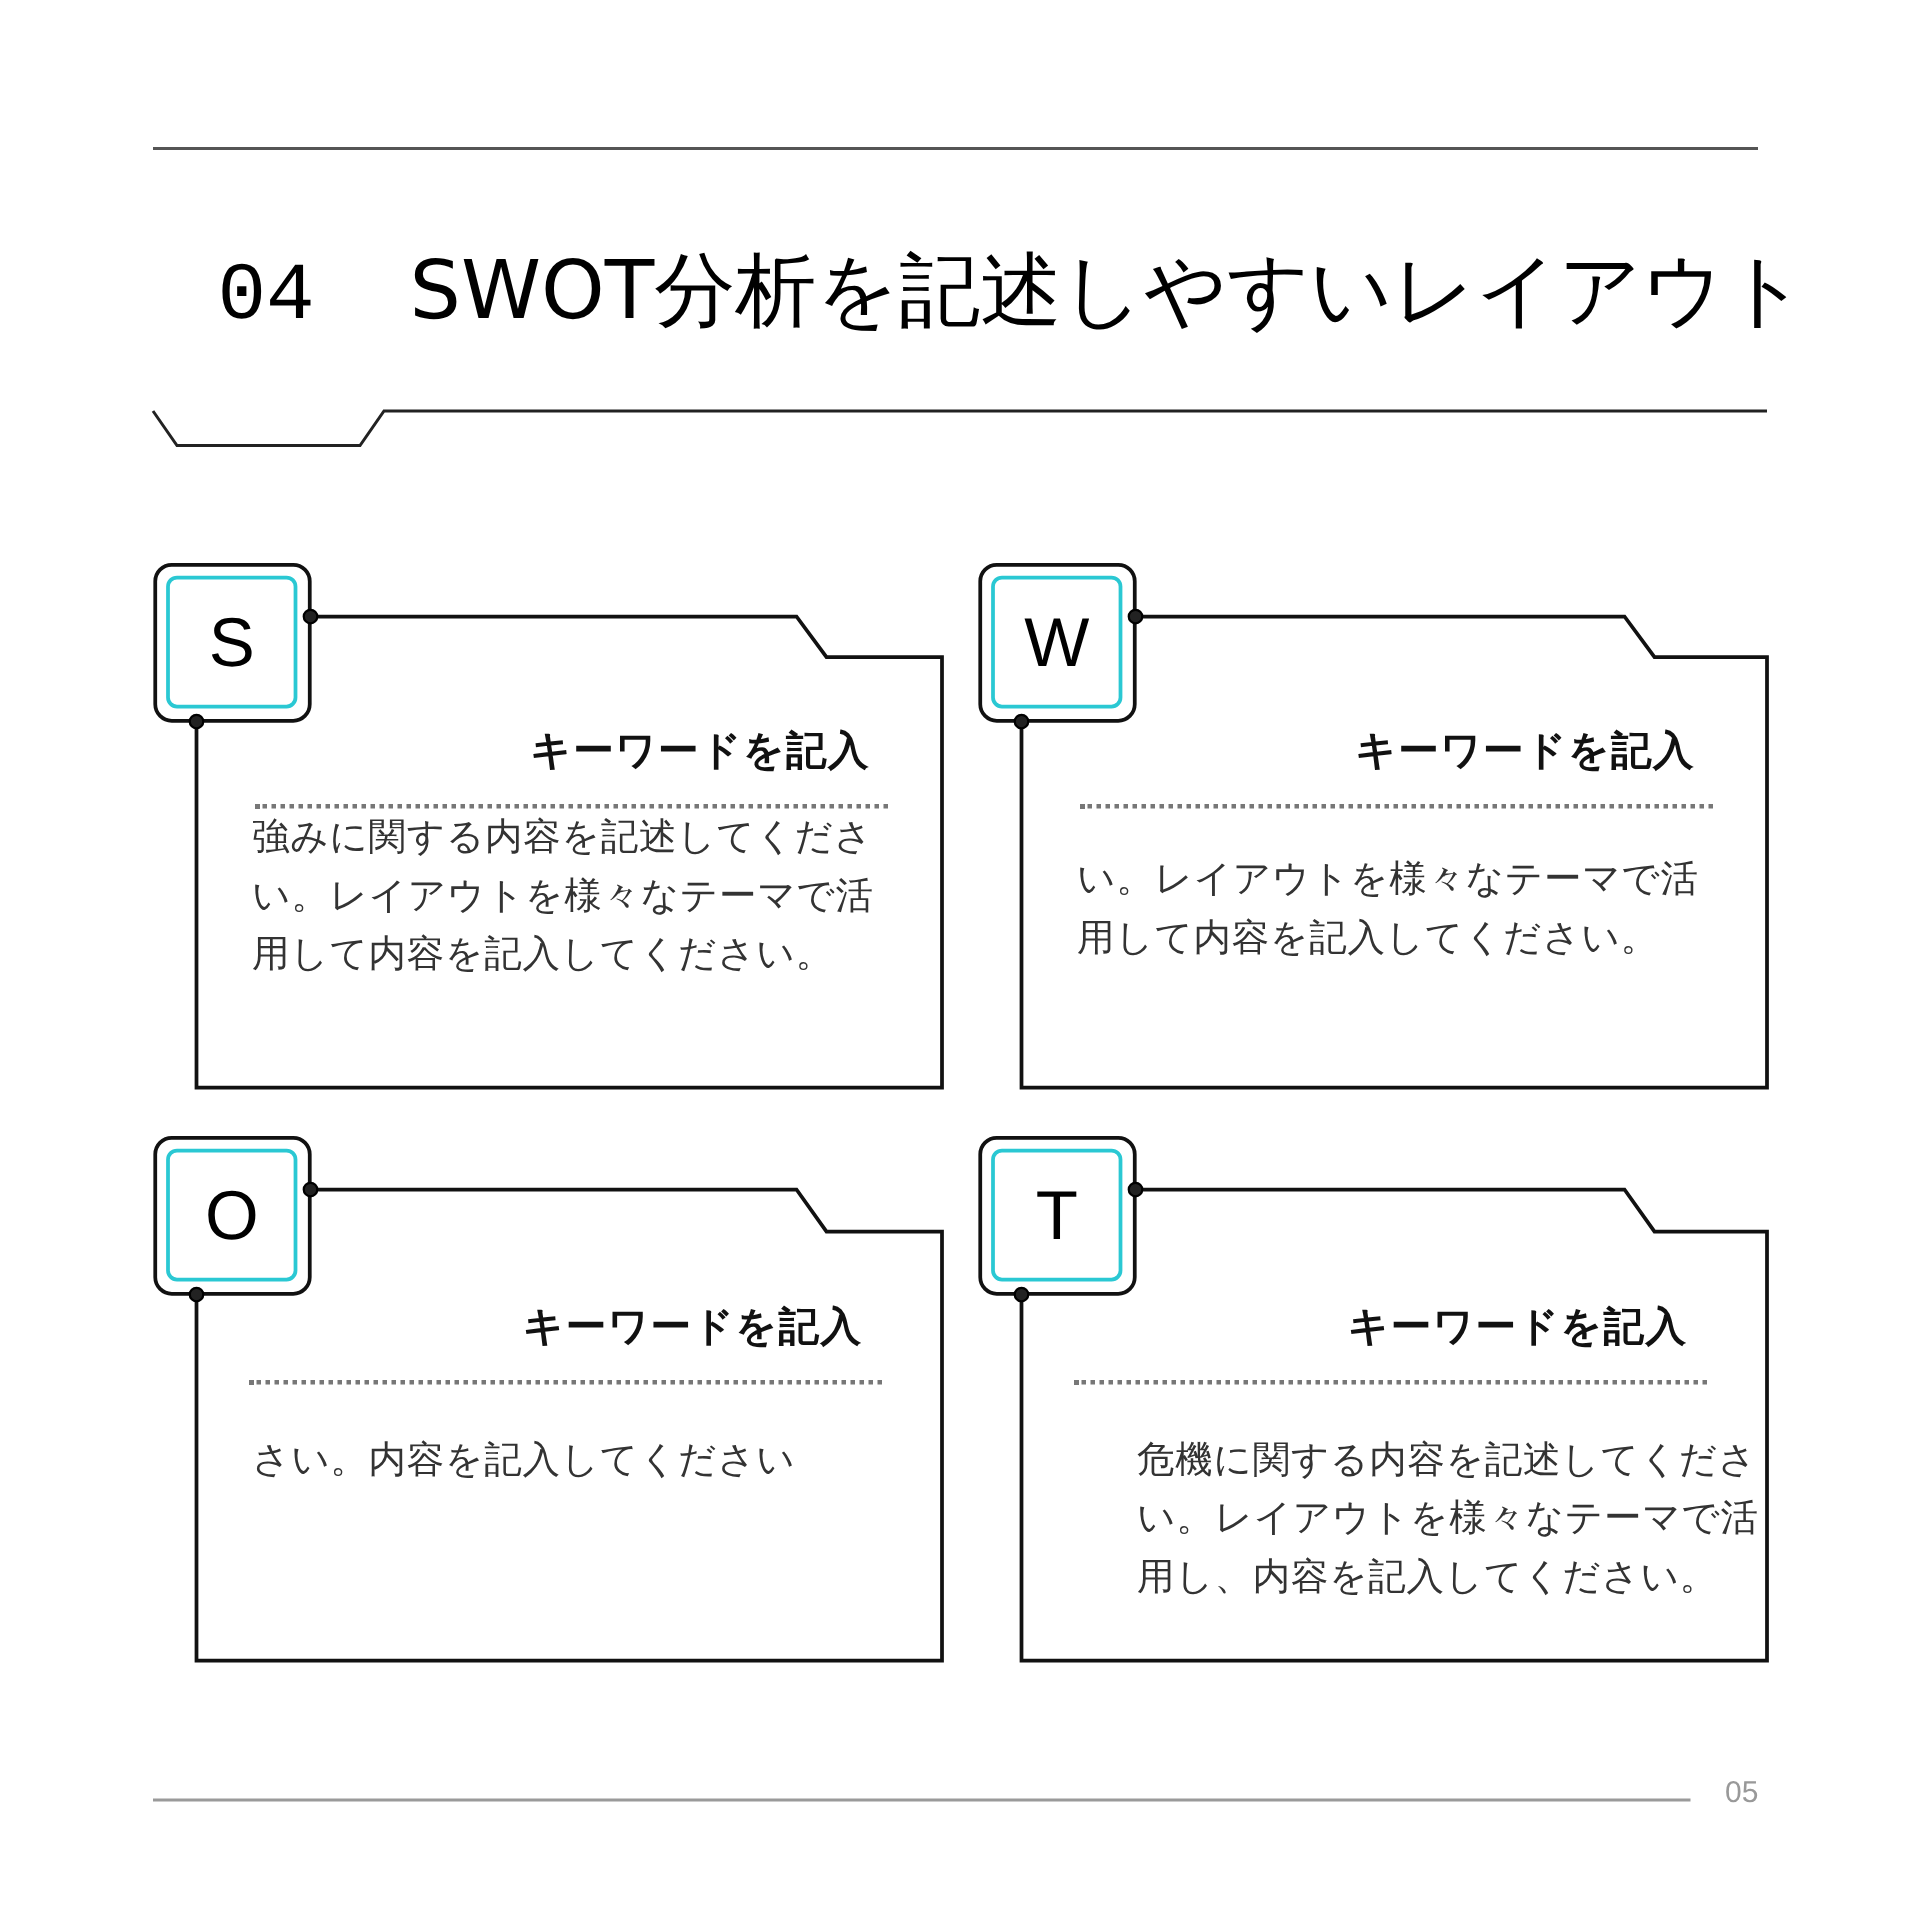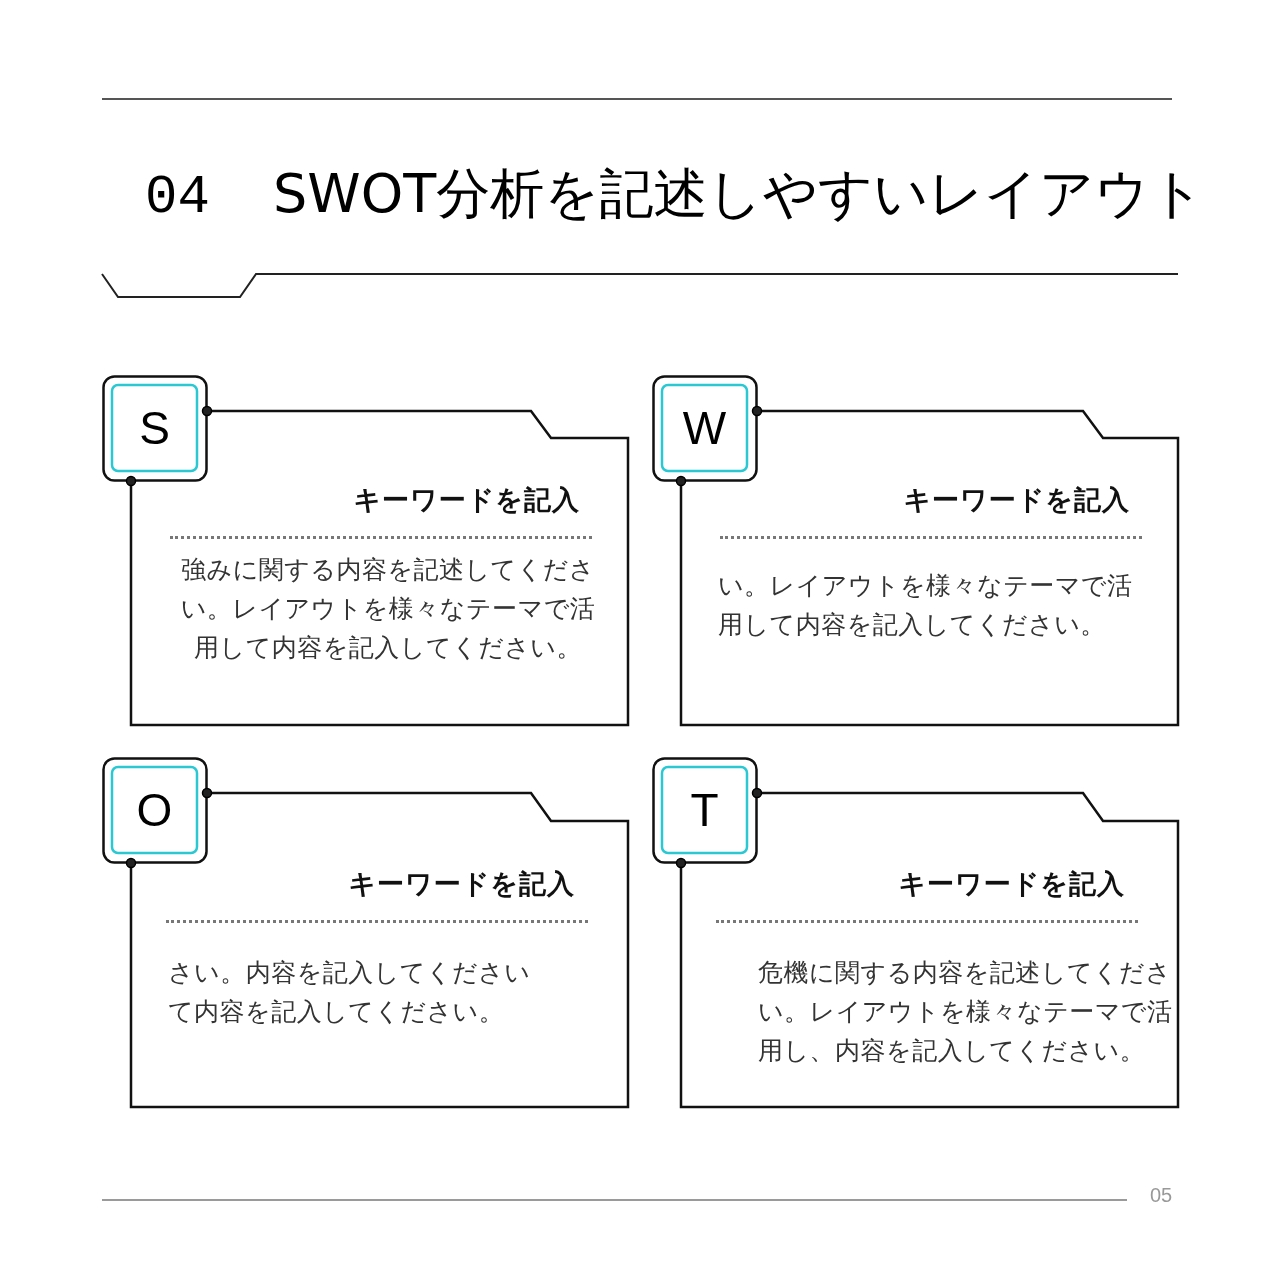--- a/index.html
+++ b/index.html
@@ -60,21 +60,21 @@
     <rect x="662" y="767" width="85" height="86" rx="6" fill="#fff" stroke="#2ac8d3" stroke-width="2.5"></rect>
     <circle cx="757" cy="793" r="4.5" fill="#222" stroke="#000" stroke-width="1.5"></circle>
     <circle cx="681" cy="863" r="4.5" fill="#222" stroke="#000" stroke-width="1.5"></circle>
   </g>
 </svg>
 
 <div>
   <div class="badge-letter" style="left:112px;top:385px;">S</div>
   <div class="keyword" style="right:700px;top:482px;">キーワードを記入</div>
   <div class="dotline" style="left:170px;top:536px;width:422px;"></div>
-  <div class="body-text" style="left:168px;top:550px;text-align:center;">
+  <div class="body-text" style="left:168px;top:538px;">
     <div>強みに関する内容を記述してくださ</div>
     <div>い。レイアウトを様々なテーマで活</div>
     <div>用して内容を記入してください。</div>
   </div>
 </div>
 
 <div>
   <div class="badge-letter" style="left:662px;top:385px;">W</div>
   <div class="keyword" style="right:150px;top:482px;">キーワードを記入</div>
   <div class="dotline" style="left:720px;top:536px;width:422px;"></div>
@@ -83,21 +83,20 @@
     <div>用して内容を記入してください。</div>
   </div>
 </div>
 
 <div>
   <div class="badge-letter" style="left:112px;top:767px;">O</div>
   <div class="keyword" style="right:705px;top:866px;">キーワードを記入</div>
   <div class="dotline" style="left:166px;top:920px;width:422px;"></div>
   <div class="body-text" style="left:168px;top:953px;">
     <div>さい。内容を記入してください</div>
-    <div>て内容を記入してください。</div>
   </div>
 </div>
 
 <div>
   <div class="badge-letter" style="left:662px;top:767px;">T</div>
   <div class="keyword" style="right:155px;top:866px;">キーワードを記入</div>
   <div class="dotline" style="left:716px;top:920px;width:422px;"></div>
   <div class="body-text" style="left:718px;top:953px;margin-left:40px;">
     <div>危機に関する内容を記述してくださ</div>
     <div>い。レイアウトを様々なテーマで活</div>

